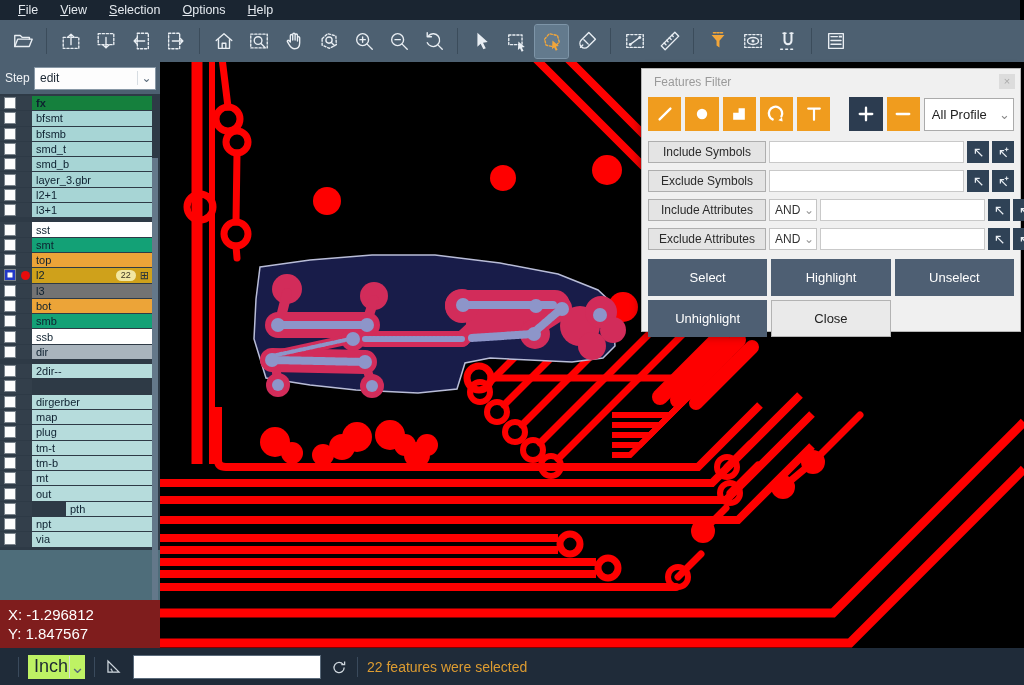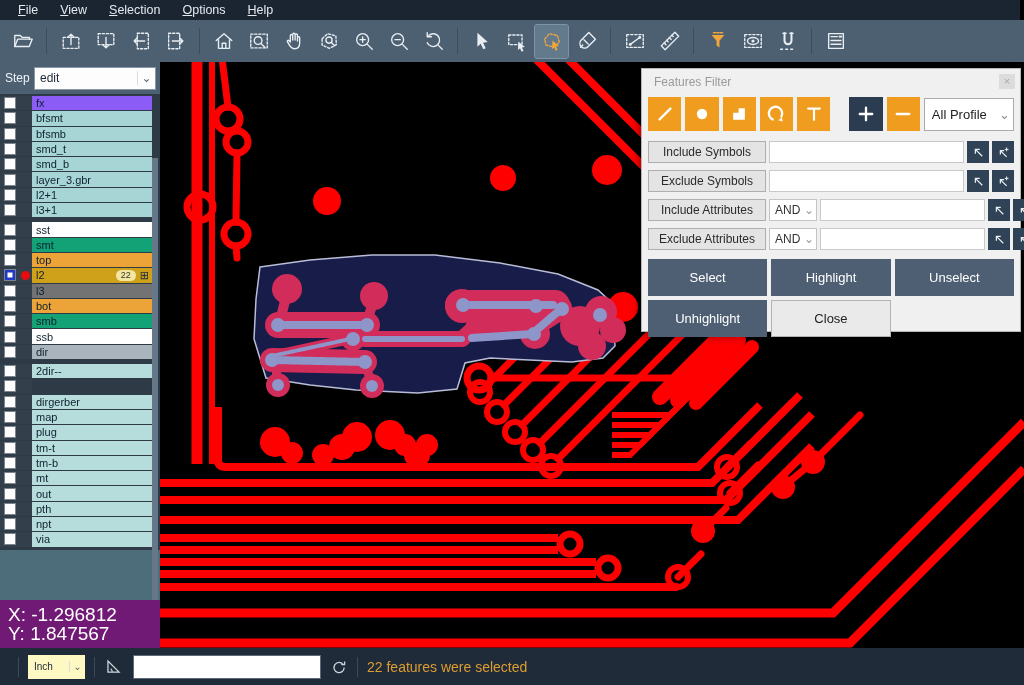--- a/index.html
+++ b/index.html
@@ -38,22 +38,22 @@
   .cb.on::before { background:#2238c8; box-shadow:inset 0 0 0 2.5px #2238c8, inset 0 0 0 5px #fff; }
   .dotcell { width:13px; flex:none; background:#333f4b; display:flex; align-items:center; justify-content:center; }
   .dotcell b { width:9px; height:9px; border-radius:50%; background:#e80c0c; display:block; }
   .lname { flex:1; display:flex; align-items:center; padding:0 3px 0 4px; overflow:hidden; }
   .ltext { font-size:11px; color:#0e2130; white-space:nowrap; }
   .lbadge { margin-left:auto; background:#f2e7a2; border-radius:7px; font-size:9px; color:#3a3423;
     padding:0 5px; line-height:11px; }
   .lgrid { font-size:11px; color:#23303c; margin-left:4px; line-height:11px; }
   .layer-gap { height:4px; }
   .scrollstrip { position:absolute; left:152px; top:96px; width:6px; height:452px; background:#64788a; }
-  .xy-panel { position:absolute; left:0; bottom:0; width:160px; height:48px; background:#701a75;
-    color:#fff; font-size:19px; padding:5px 0 12px 8px; line-height:19px; }
+  .xy-panel { position:absolute; left:0; bottom:0; width:160px; height:48px; background:#7f1d1d;
+    color:#fff; font-size:15px; padding:5px 0 12px 8px; line-height:19px; }
 
   
   .canvas { position:absolute; left:160px; top:62px; width:864px; height:586px; background:#000; }
 
   
   .dialog { position:absolute; left:641px; top:68px; width:380px; height:264px;
     background:#f0f0f0; border:1px solid #b6b6b6; box-shadow:0 3px 10px rgba(0,0,0,.45); }
   .dlg-title { height:26px; display:flex; align-items:center; padding-left:12px;
     color:#9a9a9a; font-size:12px; }
   .dlg-close { position:absolute; right:5px; top:5px; width:16px; height:15px; background:#dcdcdc;
@@ -79,22 +79,22 @@
     display:flex; align-items:center; justify-content:center; }
   .dlg-actions { padding:2px 6px 0 6px; display:grid; grid-template-columns:1fr 1fr 1fr; gap:4px; }
   .dbtn { height:37px; border:none; font-size:13px; }
   .dbtn.dark { background:#4e5f73; color:#fff; }
   .dbtn.light { background:#eaeaea; color:#222; border:1px solid #b3b3b3; }
 
   
   .statusbar { position:absolute; left:0; top:648px; width:1024px; height:37px; background:#1f2b39;
     display:flex; align-items:center; }
   .ssep { width:1px; height:20px; background:#3a4a5c; margin:0 9px; flex:none; }
-  .units-select { width:57px; height:24px; background:#fef9c3; display:flex; align-items:center;
-    font-size:10px; color:#1b2733; padding-left:6px; }
+  .units-select { width:57px; height:24px; background:#bef264; display:flex; align-items:center;
+    font-size:18px; color:#1b2733; padding-left:6px; }
   .units-select .chev { margin-left:auto; color:#5a6b7a; width:16px; display:flex; justify-content:center;
     border-left:1px solid #d7dde2; }
   .angle-tool { color:#cfd7de; display:flex; align-items:center; }
   .cmd-input { width:188px; height:24px; background:#fff; border:1px solid #5a6a7a; font-size:12px;
     padding:0 5px; margin-left:10px; font-family:"Liberation Sans", sans-serif; }
   .refresh { color:#cfd7de; margin-left:9px; display:flex; align-items:center; }
   .status-msg { color:#dd9c31; font-size:14px; }
 </style>
 </head>
 <body>
@@ -264,21 +264,21 @@
       <span class="step-label">Step</span>
       <div class="step-select">
         <span>edit</span>
         <span class="chev">⌄</span>
       </div>
     </div>
     <div class="layers">
         <div class="layer-row">
           <span class="cb"></span>
           <span class="dotcell"></span>
-          <span class="lname" style="background: #8b5cf6;">
+          <span class="lname" style="background: #15803d; font-weight: bold;">
             <span class="ltext">fx</span>
           </span>
         </div>
         <div class="layer-row">
           <span class="cb"></span>
           <span class="dotcell"></span>
           <span class="lname" style="background: rgb(167, 213, 213);">
             <span class="ltext">bfsmt</span>
           </span>
         </div>
@@ -452,21 +452,21 @@
         <div class="layer-row">
           <span class="cb"></span>
           <span class="dotcell"></span>
           <span class="lname" style="background: rgb(182, 220, 220);">
             <span class="ltext">out</span>
           </span>
         </div>
         <div class="layer-row">
           <span class="cb"></span>
           <span class="dotcell"></span>
-          <span class="lname" style="background: rgb(182, 220, 220);">
+          <span class="lname" style="background: rgb(182, 220, 220); margin-left: 34px;">
             <span class="ltext">pth</span>
           </span>
         </div>
         <div class="layer-row">
           <span class="cb"></span>
           <span class="dotcell"></span>
           <span class="lname" style="background: rgb(182, 220, 220);">
             <span class="ltext">npt</span>
           </span>
         </div>

